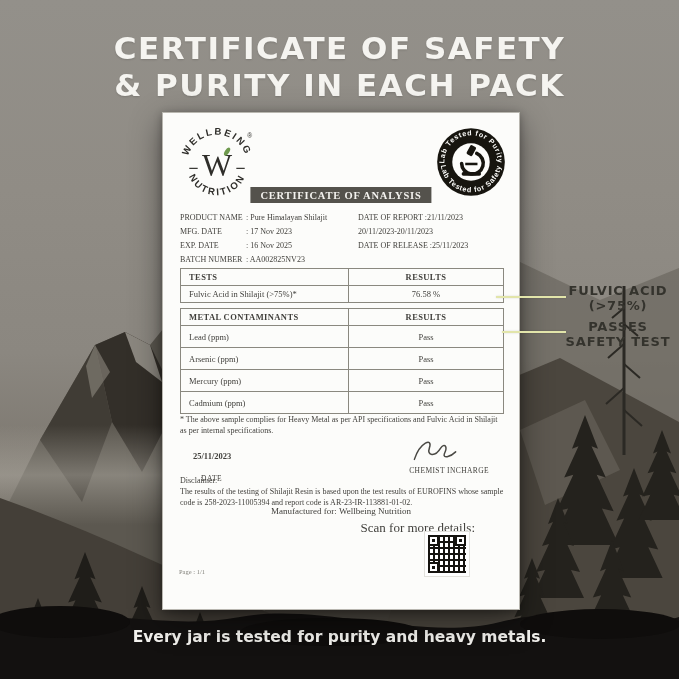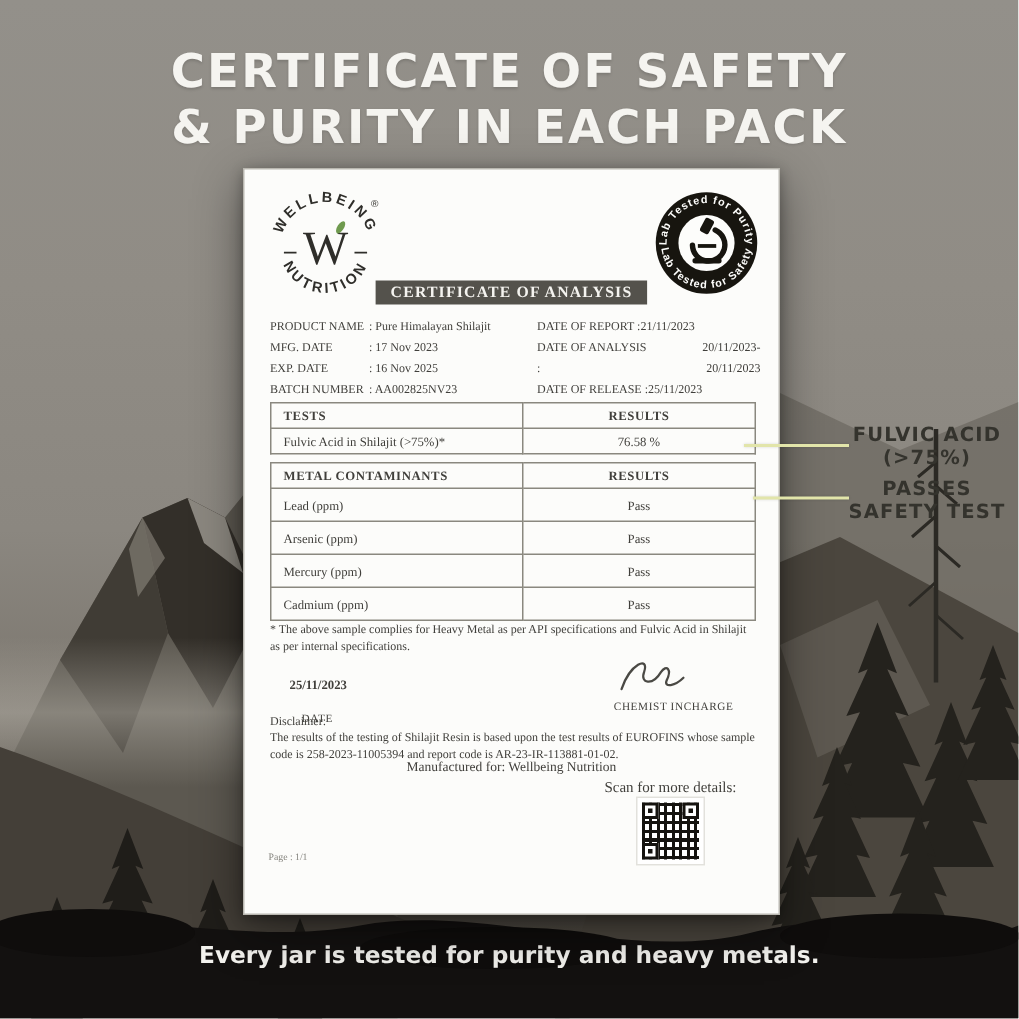--- a/index.html
+++ b/index.html
@@ -45,21 +45,21 @@
   .footnote{position:absolute;top:301px;left:17px;width:324px;font-size:8px;line-height:1.38;}
   .signrow{position:absolute;top:330px;left:30px;right:30px;height:44px;}
   .sign-date{position:absolute;left:0;top:8px;font-size:8.5px;font-weight:700;}
   .sign-date-lbl{position:absolute;left:8px;top:31px;font-size:7.5px;letter-spacing:.5px;}
   .sig{position:absolute;right:28px;top:-8px;width:52px;height:30px;}
   .chemist{position:absolute;right:0;top:23px;font-size:7.5px;letter-spacing:.4px;text-align:center;}
   .disclaimer{position:absolute;top:363px;left:17px;width:332px;font-size:8px;line-height:1.35;display:flex;flex-direction:column;}
   .disclaimer .dlbl{flex:none;width:48px;}
   .disclaimer .dtxt{flex:1;}
   .manufactured{position:absolute;top:393px;left:0;width:100%;text-align:center;font-size:9px;}
-  .scanlbl{position:absolute;top:407px;right:28px;font-size:10px;}
+  .scanlbl{position:absolute;top:407px;right:44px;font-size:13px;}
   .qr{position:absolute;top:418px;left:261px;width:46px;height:46px;background:#fff;border:1px solid #e2e1dc;
     box-sizing:border-box;padding:3px;}
   .qr-inner{position:relative;width:100%;height:100%;
     background-image:repeating-linear-gradient(0deg,#15130f 0 2px,transparent 2px 6px),
       repeating-linear-gradient(90deg,#15130f 0 2px,#fff 2px 5px);}
   .finder{position:absolute;width:11px;height:11px;border:2px solid #15130f;background:#fff;box-sizing:border-box;}
   .finder::after{content:"";position:absolute;left:2px;top:2px;width:3px;height:3px;background:#15130f;}
   .finder.tl{left:0;top:0;} .finder.tr{right:0;top:0;} .finder.bl{left:0;bottom:0;}
   .pagenum{position:absolute;top:455px;left:16px;font-size:6.5px;color:#84837d;}
 
@@ -194,21 +194,20 @@
             <span class="lbl">BATCH NUMBER</span>
             <span class="val">: AA002825NV23</span>
           </div>
       </div>
       <div class="info-col-right">
         <div class="irow">
             <span>DATE OF REPORT :</span>
             <span class="val">21/11/2023</span>
           </div>
         <div class="irow">
-            <span>DATE OF ANALYSIS :</span>
             <span class="val">20/11/2023-20/11/2023</span>
           </div>
         <div class="irow">
             <span>DATE OF RELEASE :</span>
             <span class="val">25/11/2023</span>
           </div>
       </div>
     </div>
 
     <table class="coa tests-table">

